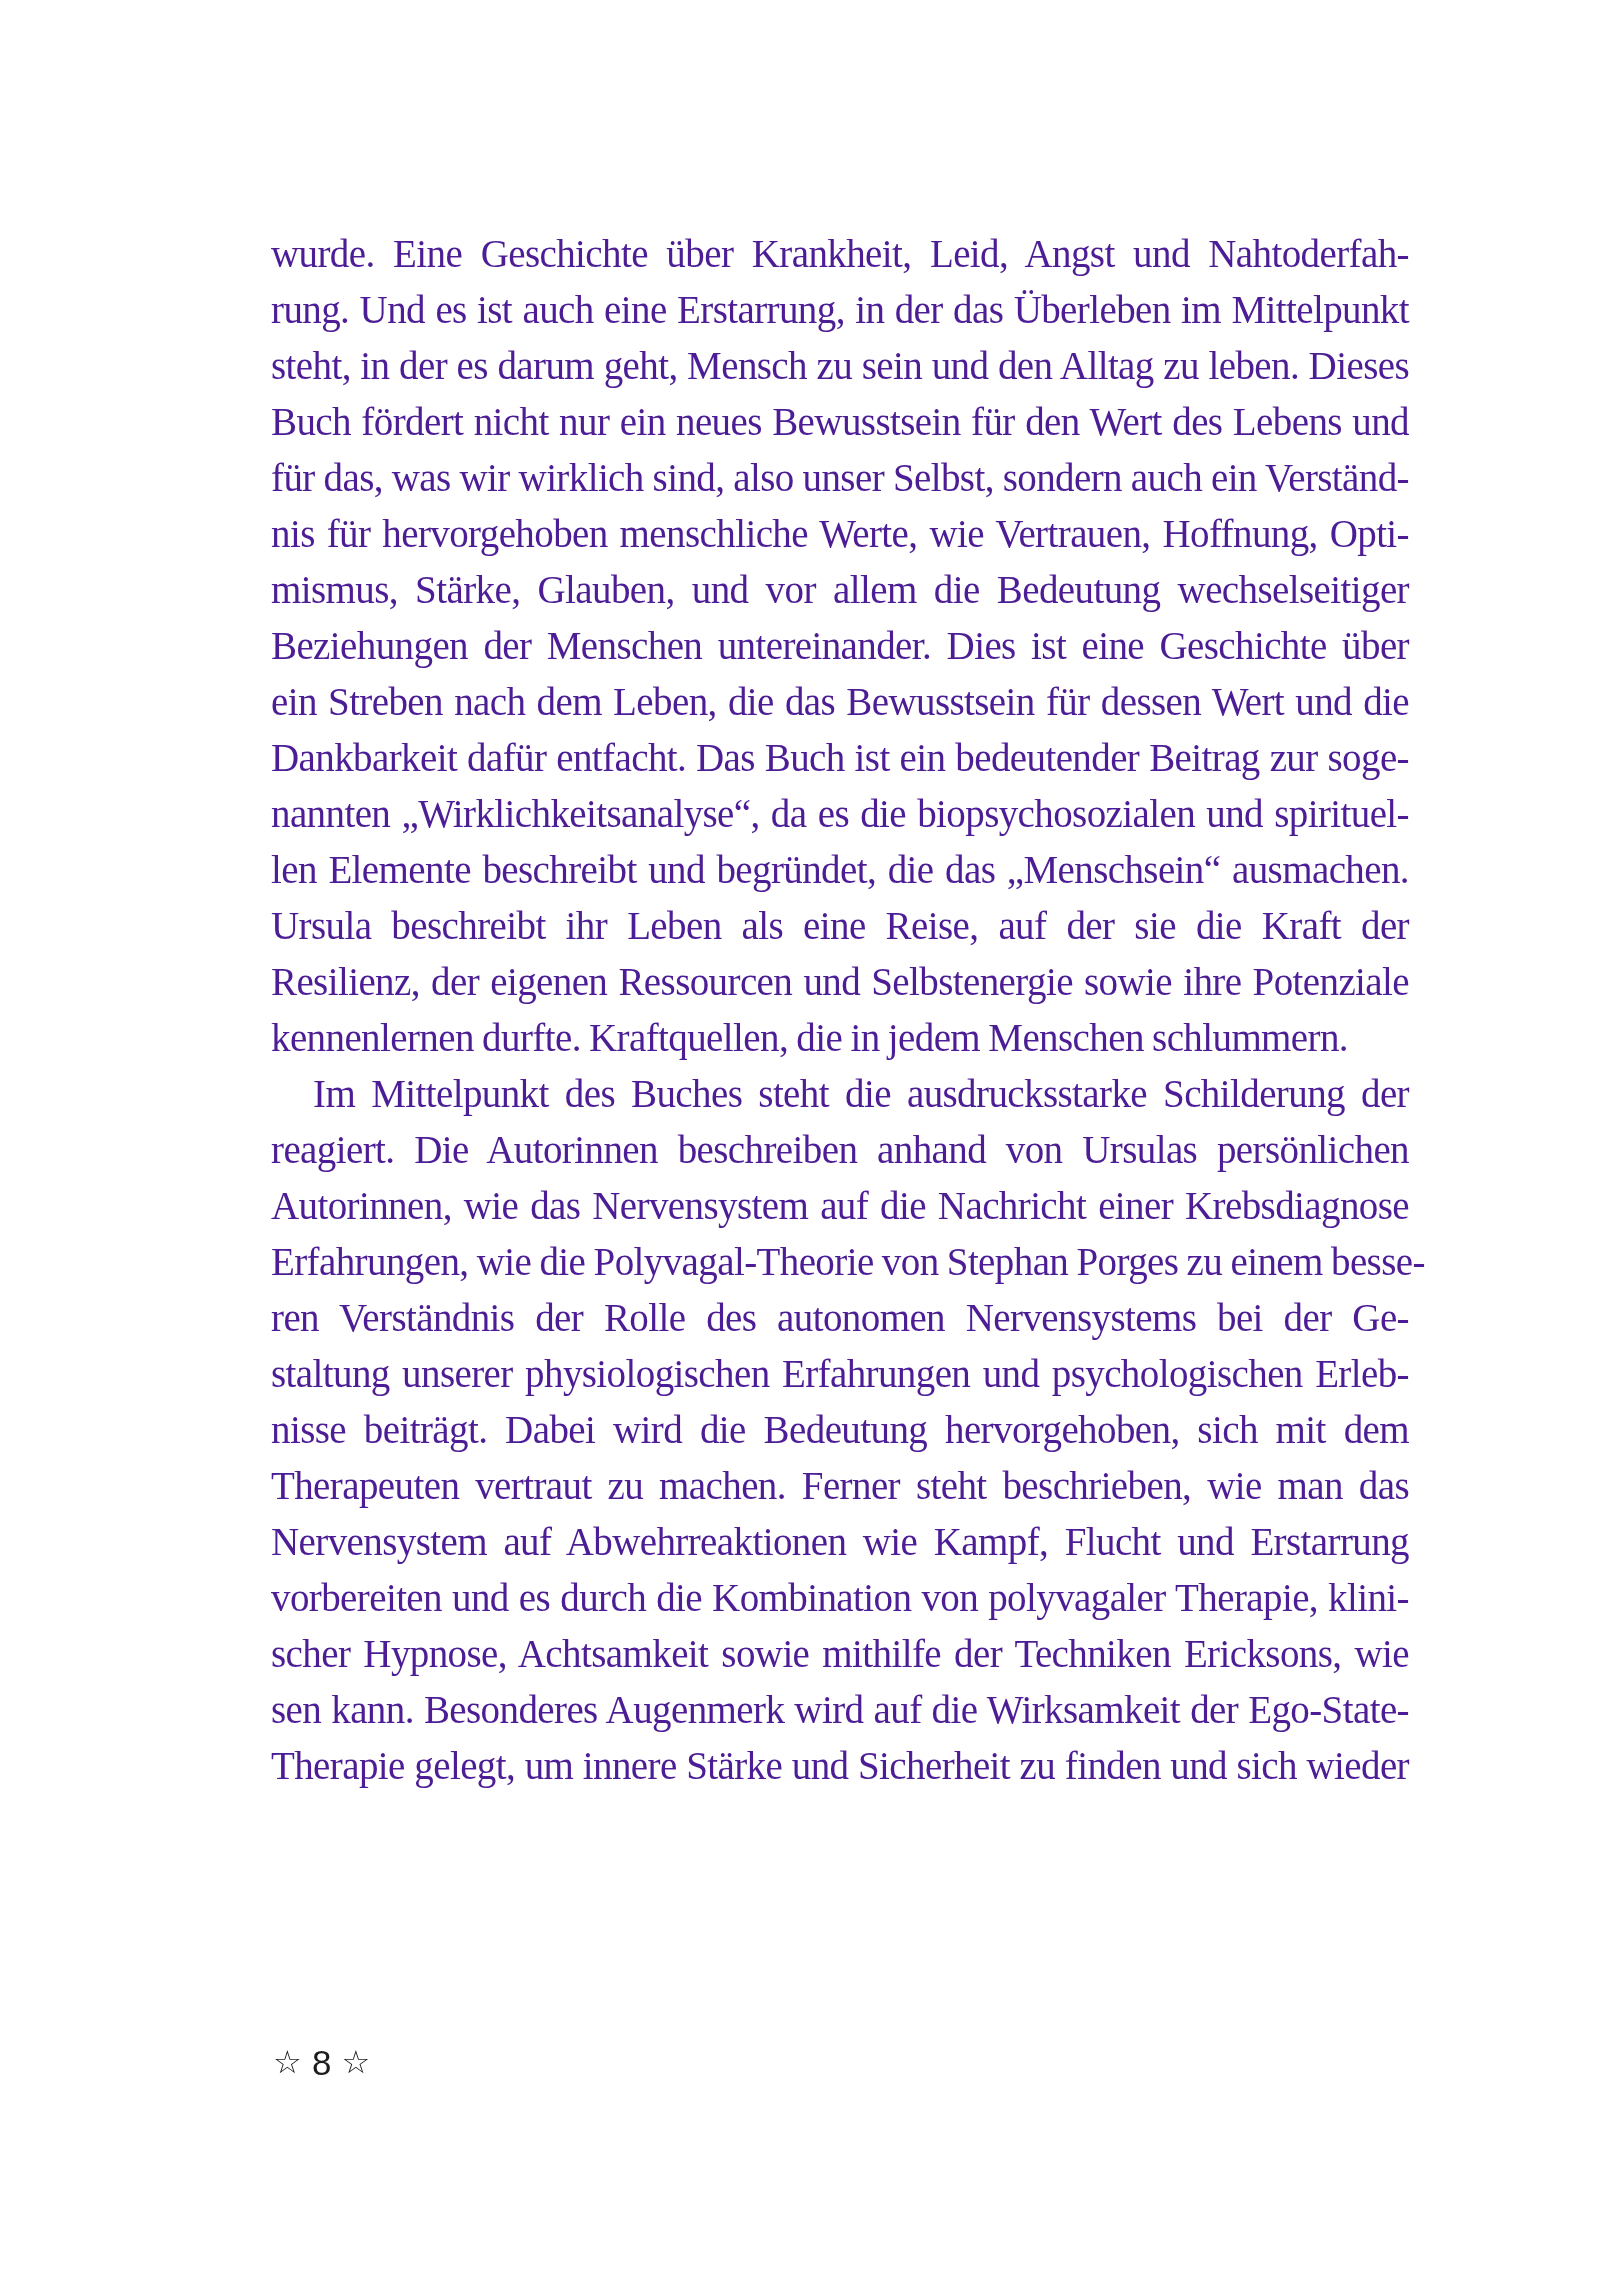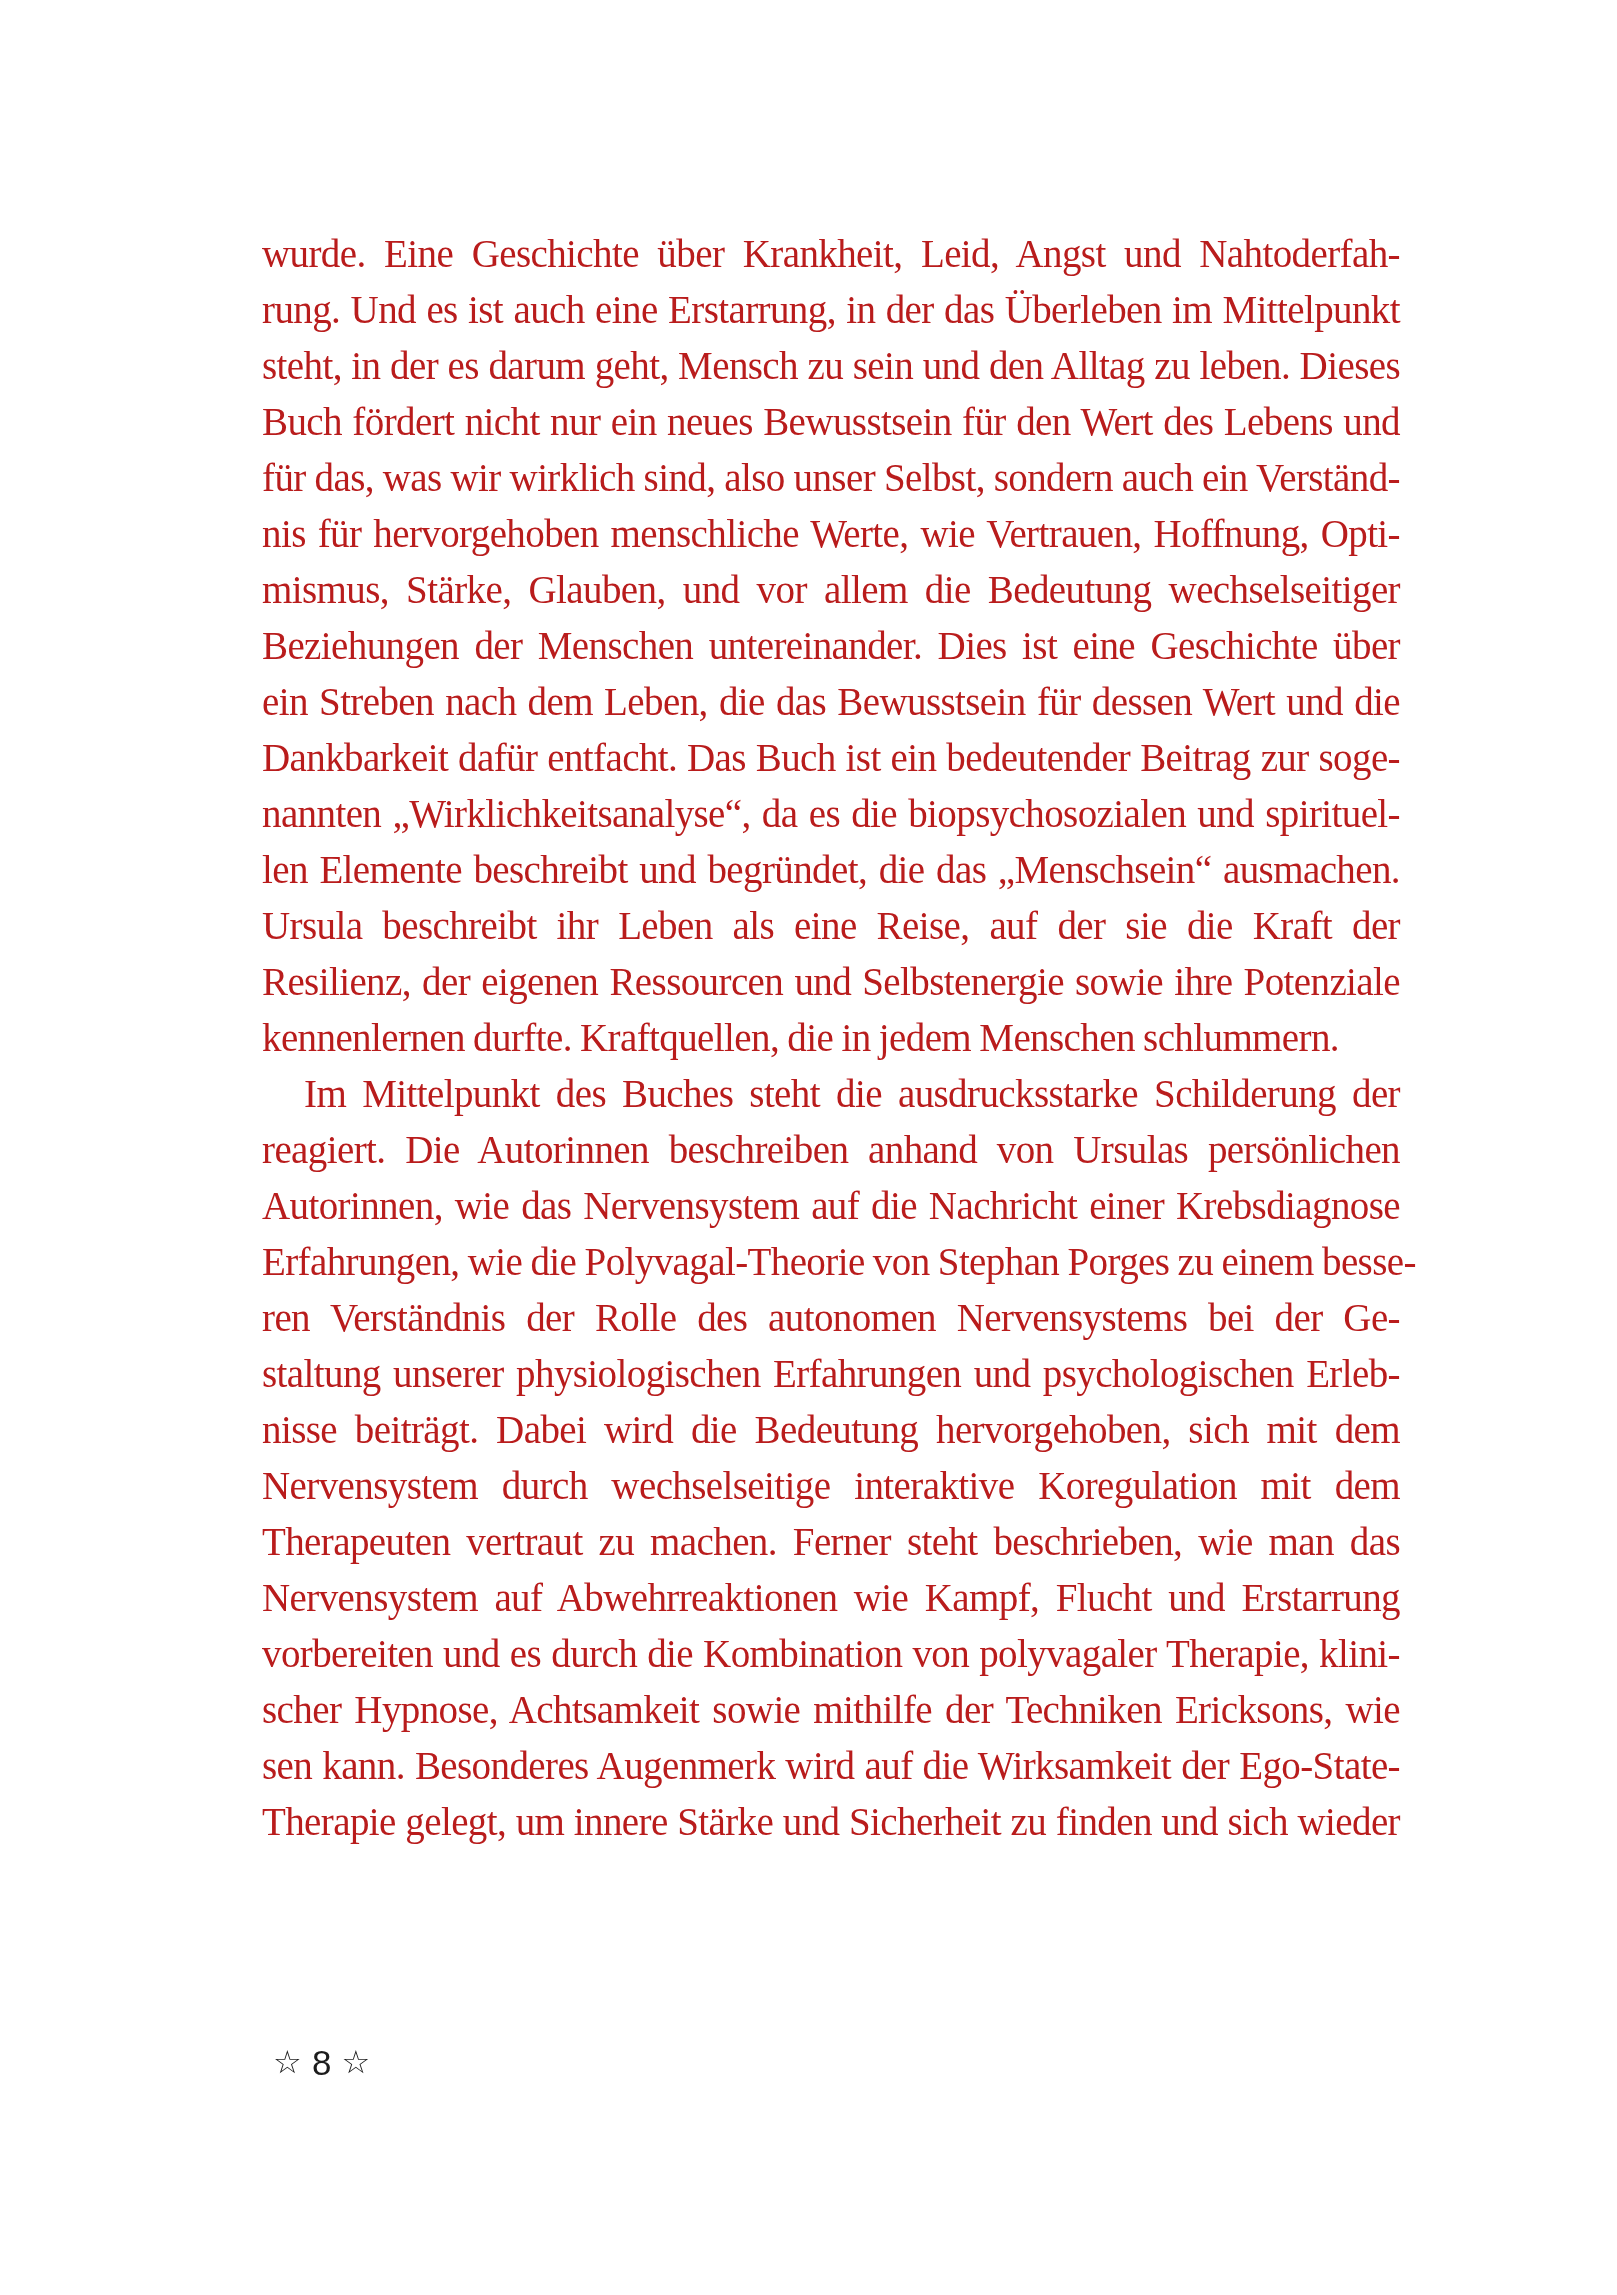--- a/index.html
+++ b/index.html
@@ -15,24 +15,24 @@
   }
   .page {
     position: absolute;
     left: 0; top: 0;
     width: 1618px;
     height: 2295px;
     background: #ffffff;
   }
   .text-block {
     position: absolute;
-    left: 262px;
+    left: 271px;
     top: 226px;
     width: 1138px;
-    color: #b91c1c;
+    color: #4c1d95;
     font-family: "Liberation Serif", "DejaVu Serif", serif;
     font-size: 39px;
     line-height: 56px;
   }
   .line {
     display: block;
     height: 56px;
     white-space: nowrap;
     text-align: justify;
     text-align-last: justify;
@@ -94,21 +94,20 @@
     </div>
 
     <div>
       <span class="line indent">Im Mittelpunkt des Buches steht die ausdrucksstarke Schilderung der</span>
       <span class="line">reagiert. Die Autorinnen beschreiben anhand von Ursulas persönlichen</span>
       <span class="line">Autorinnen, wie das Nervensystem auf die Nachricht einer Krebsdiagnose</span>
       <span class="line">Erfahrungen, wie die Polyvagal-Theorie von Stephan Porges zu einem besse-</span>
       <span class="line">ren Verständnis der Rolle des autonomen Nervensystems bei der Ge-</span>
       <span class="line">staltung unserer physiologischen Erfahrungen und psychologischen Erleb-</span>
       <span class="line">nisse beiträgt. Dabei wird die Bedeutung hervorgehoben, sich mit dem</span>
-      <span class="line">Nervensystem durch wechselseitige interaktive Koregulation mit dem</span>
       <span class="line">Therapeuten vertraut zu machen. Ferner steht beschrieben, wie man das</span>
       <span class="line">Nervensystem auf Abwehrreaktionen wie Kampf, Flucht und Erstarrung</span>
       <span class="line">vorbereiten und es durch die Kombination von polyvagaler Therapie, klini-</span>
       <span class="line">scher Hypnose, Achtsamkeit sowie mithilfe der Techniken Ericksons, wie</span>
       <span class="line">sen kann. Besonderes Augenmerk wird auf die Wirksamkeit der Ego-State-</span>
       <span class="line">Therapie gelegt, um innere Stärke und Sicherheit zu finden und sich wieder</span>
     </div>
   </div>
 
   <div class="footer">

